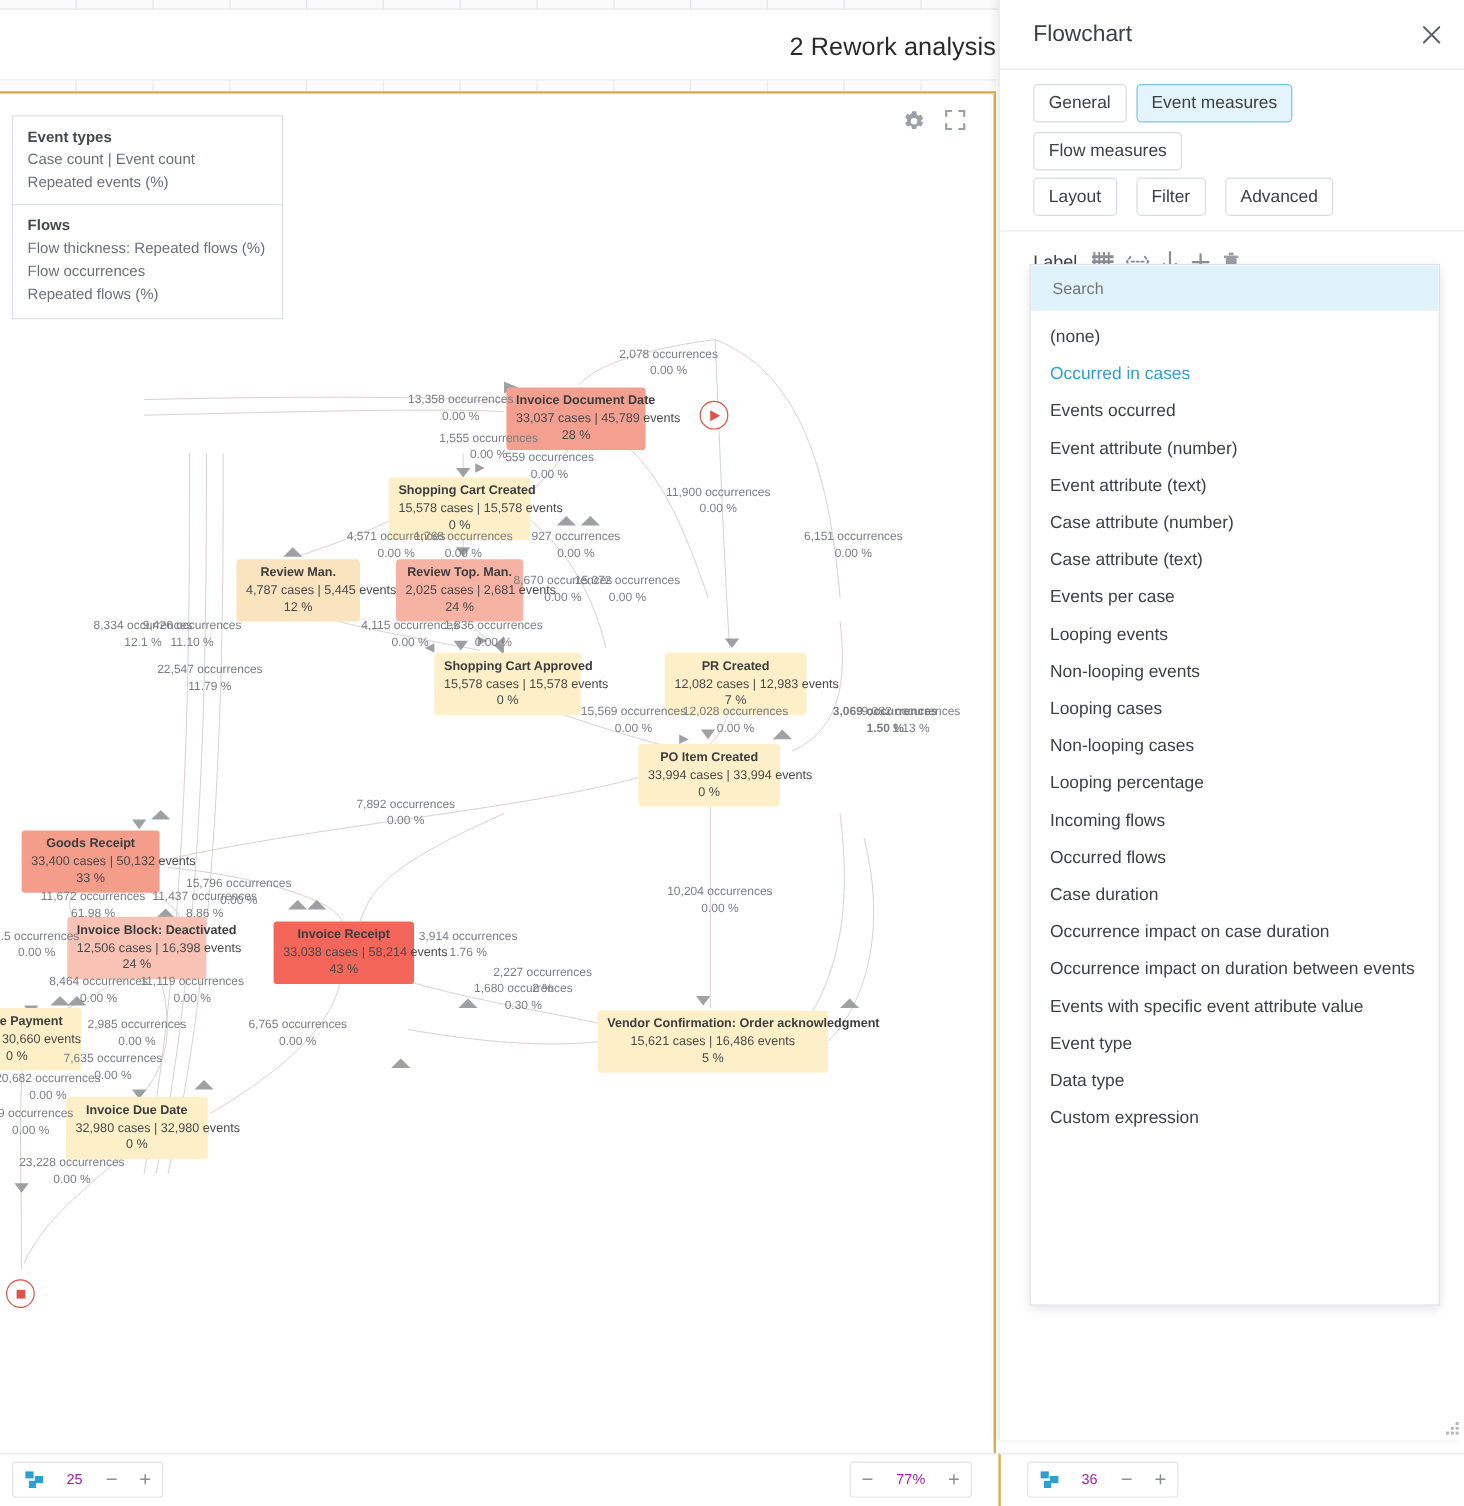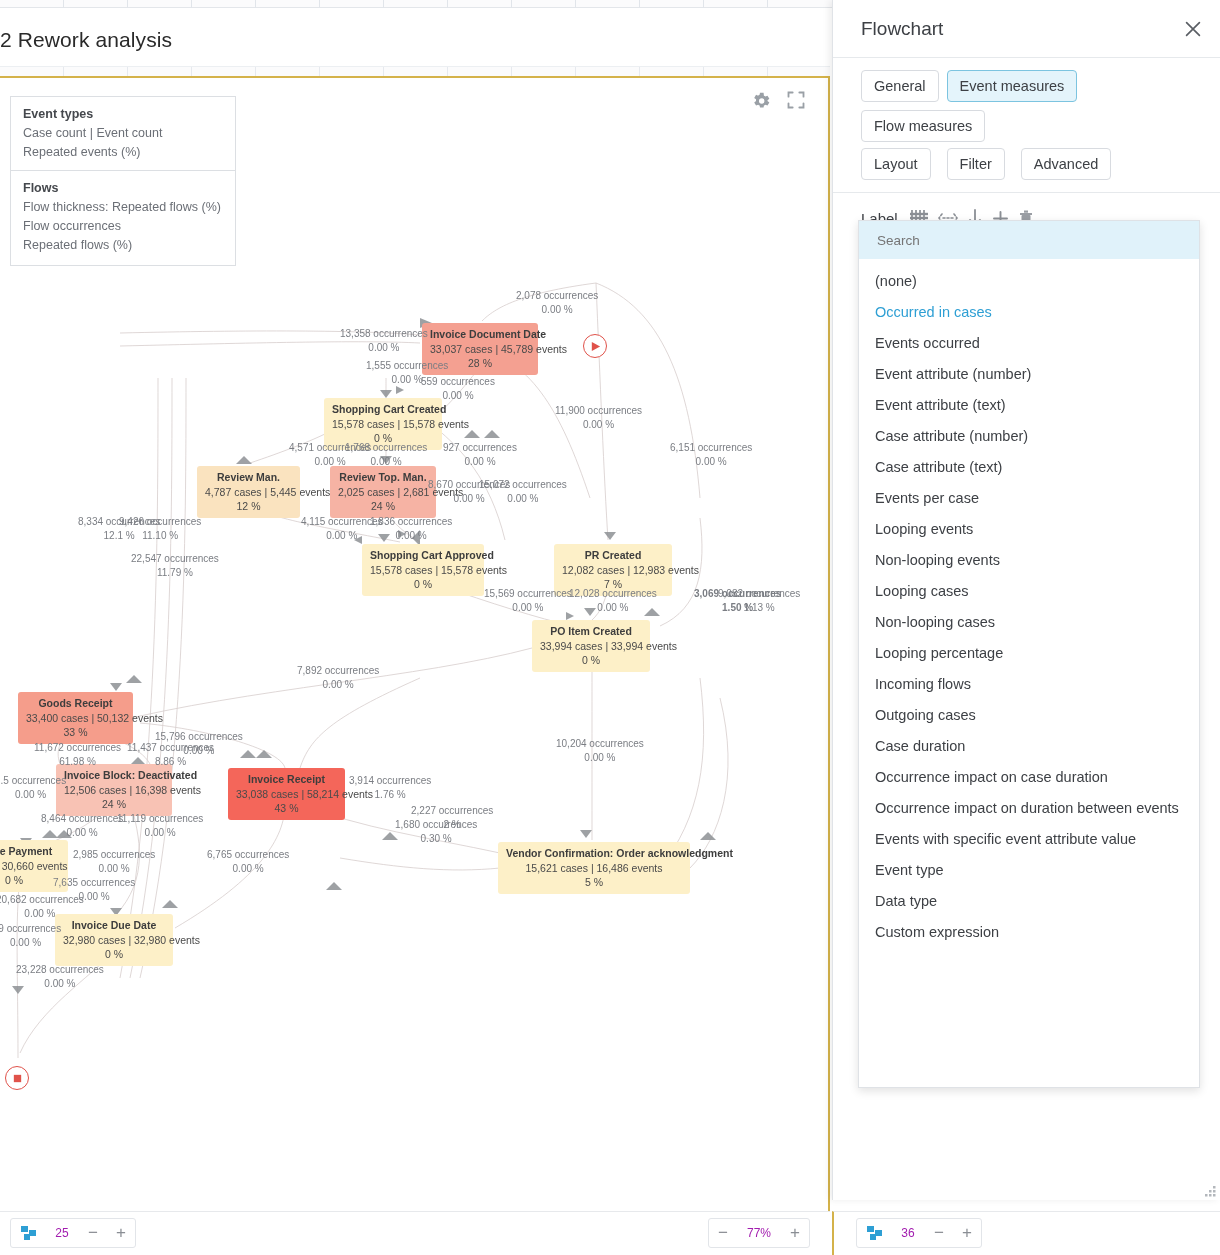--- a/index.html
+++ b/index.html
@@ -25,21 +25,21 @@
     position:absolute; left:0; top:66px; width:830px; height:10px;
     background:#fbfbfc; border-top:1px solid #eceff2;
   }
   .sheet-strip2 .cellline {
     position:absolute; top:0; width:1px; height:10px; background:#e6e9ee;
   }
 
   
   .chart-title {
     position:absolute; left:0; top:28px; width:830px;
-    text-align:left; font-size:21px; color:#2a2a2a;
+    text-align:right; font-size:21px; color:#2a2a2a;
     font-family:"Liberation Sans", sans-serif; letter-spacing:.1px;
   }
 
   
   .chart-panel {
     position:absolute; left:0; top:76px; width:830px; height:1135px;
     background:#ffffff; border-top:2px solid #d4b24a;
   }
   .chart-panel-rightedge{
     position:absolute; right:0; top:0; width:2px; height:1135px; background:#d4b24a;
@@ -548,21 +548,21 @@
         <div class="dd-item">Event attribute (text)</div>
         <div class="dd-item">Case attribute (number)</div>
         <div class="dd-item">Case attribute (text)</div>
         <div class="dd-item">Events per case</div>
         <div class="dd-item">Looping events</div>
         <div class="dd-item">Non-looping events</div>
         <div class="dd-item">Looping cases</div>
         <div class="dd-item">Non-looping cases</div>
         <div class="dd-item">Looping percentage</div>
         <div class="dd-item">Incoming flows</div>
-        <div class="dd-item">Outgoing cases</div>
+        <div class="dd-item">Occurred flows</div>
         <div class="dd-item">Case duration</div>
         <div class="dd-item">Occurrence impact on case duration</div>
         <div class="dd-item">Occurrence impact on duration between events</div>
         <div class="dd-item">Events with specific event attribute value</div>
         <div class="dd-item">Event type</div>
         <div class="dd-item">Data type</div>
         <div class="dd-item">Custom expression</div>
       </div>
   </div>
 

